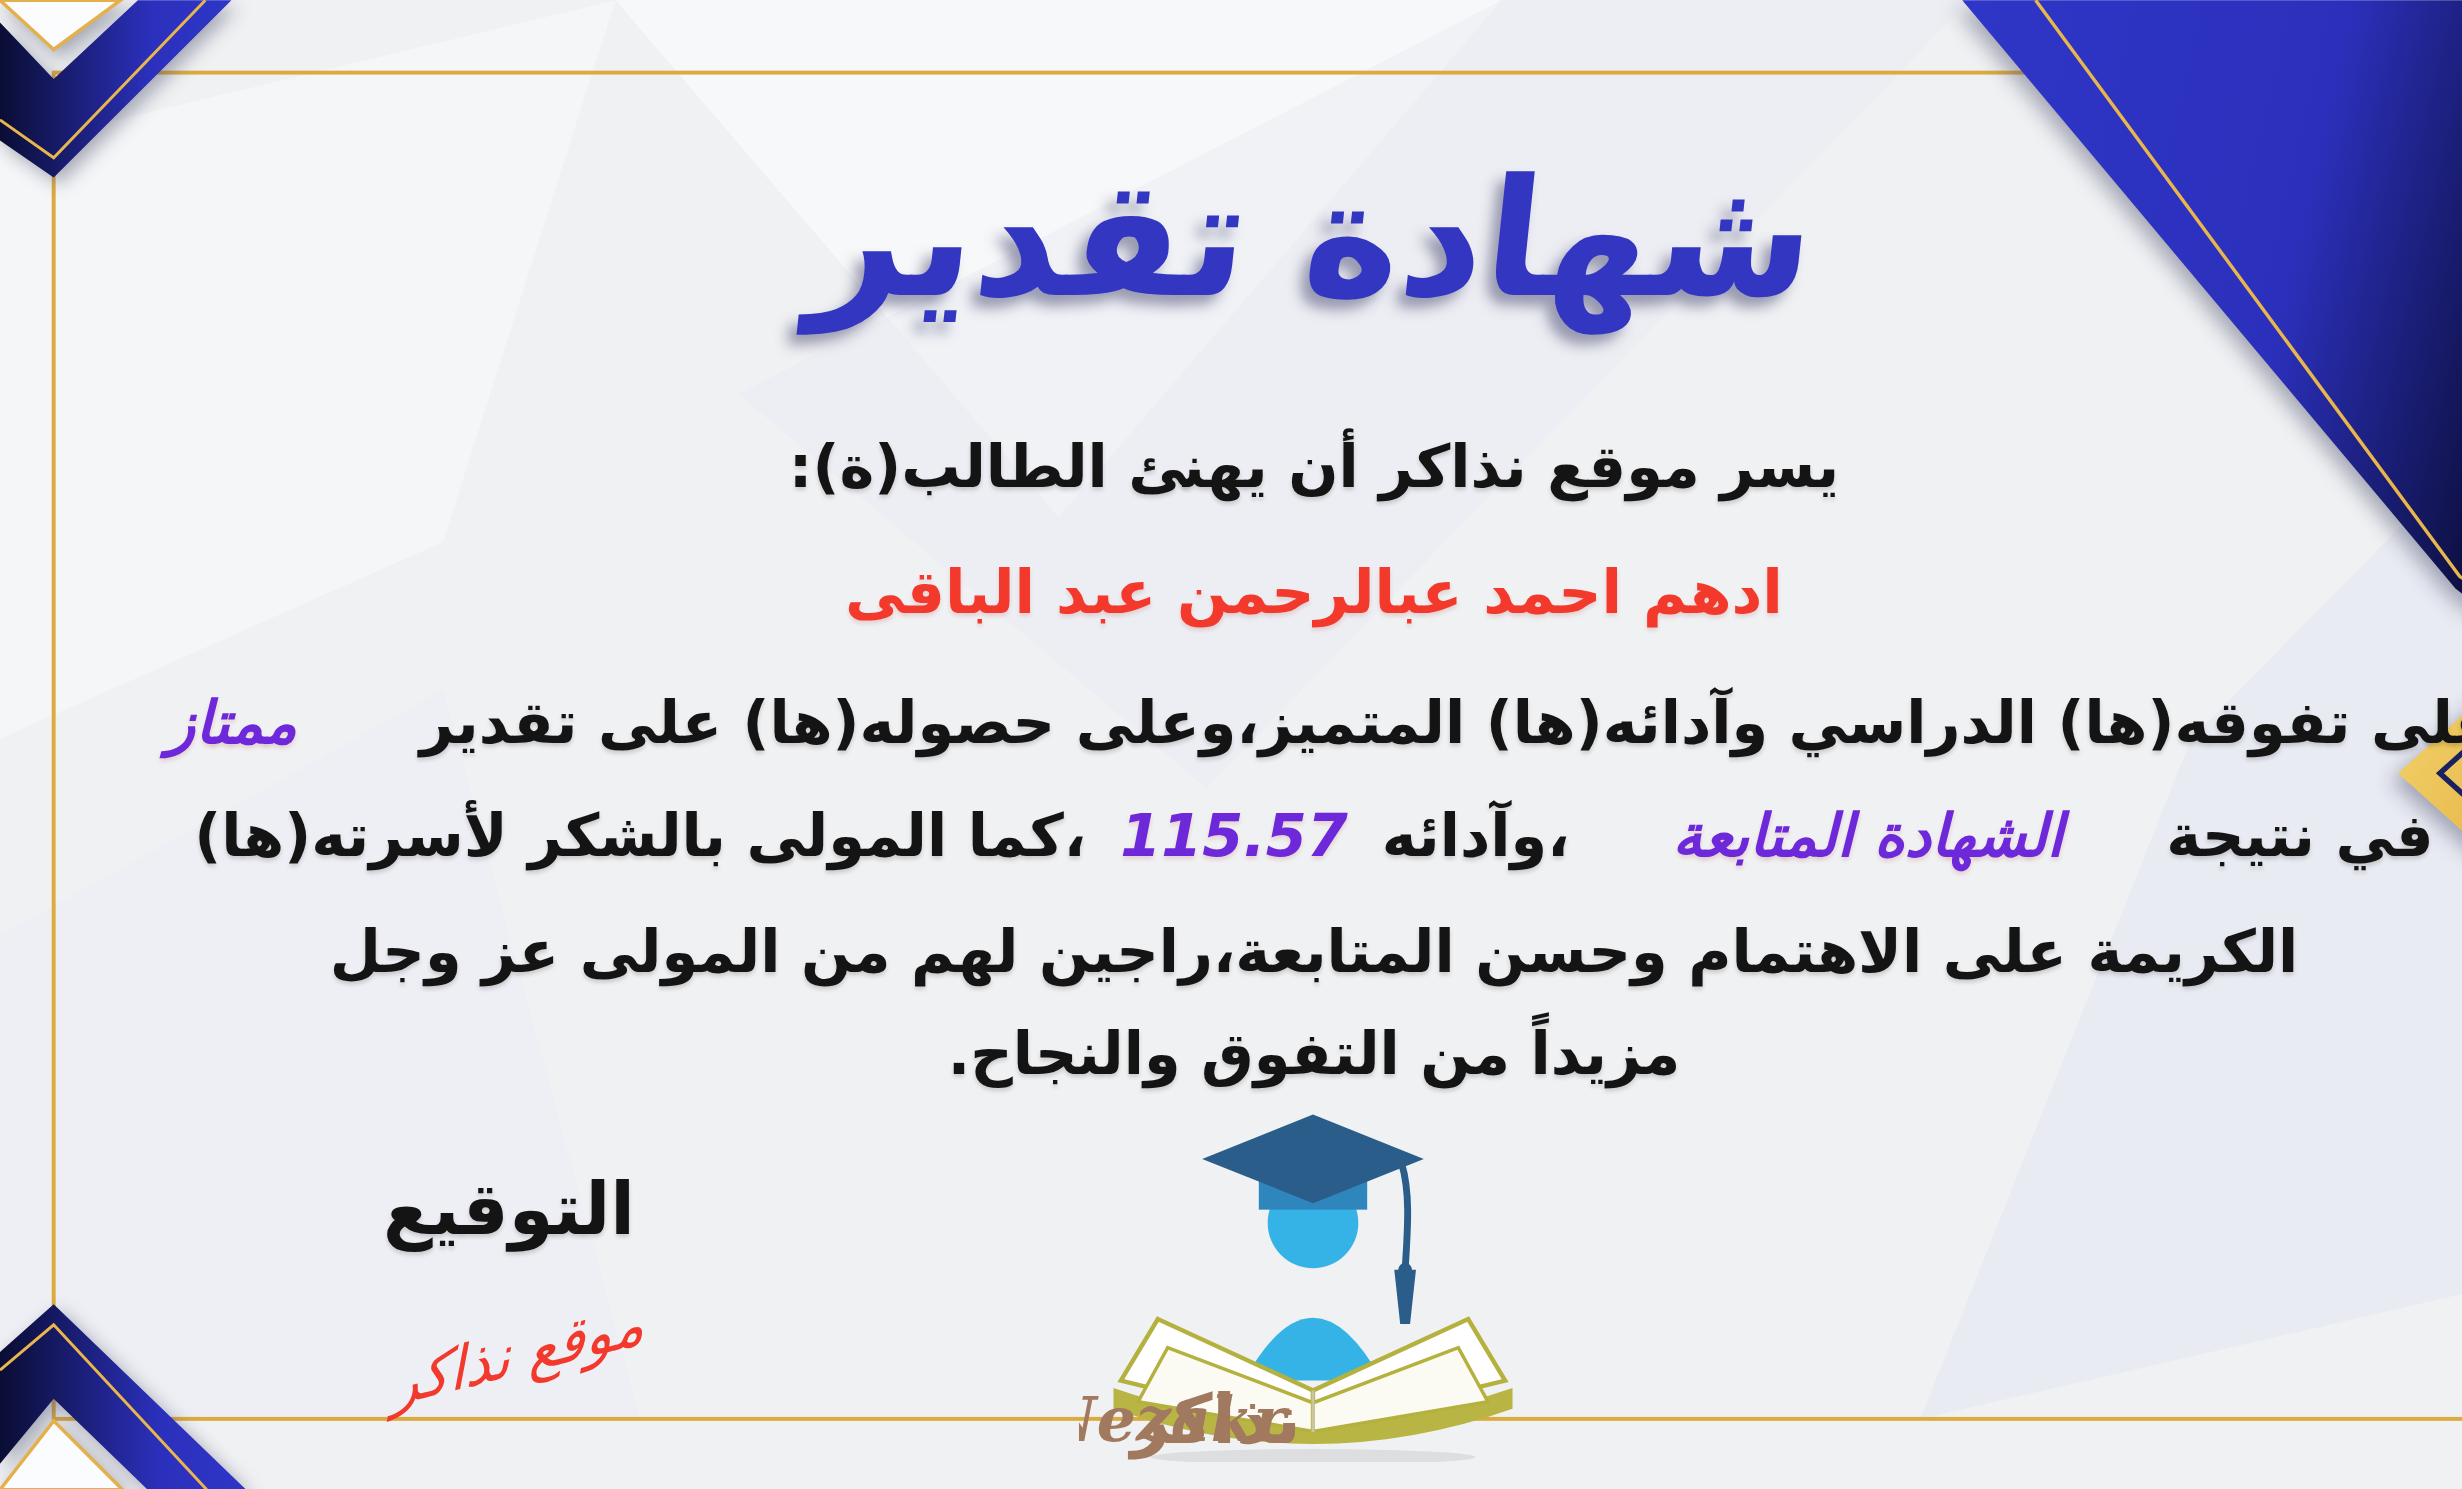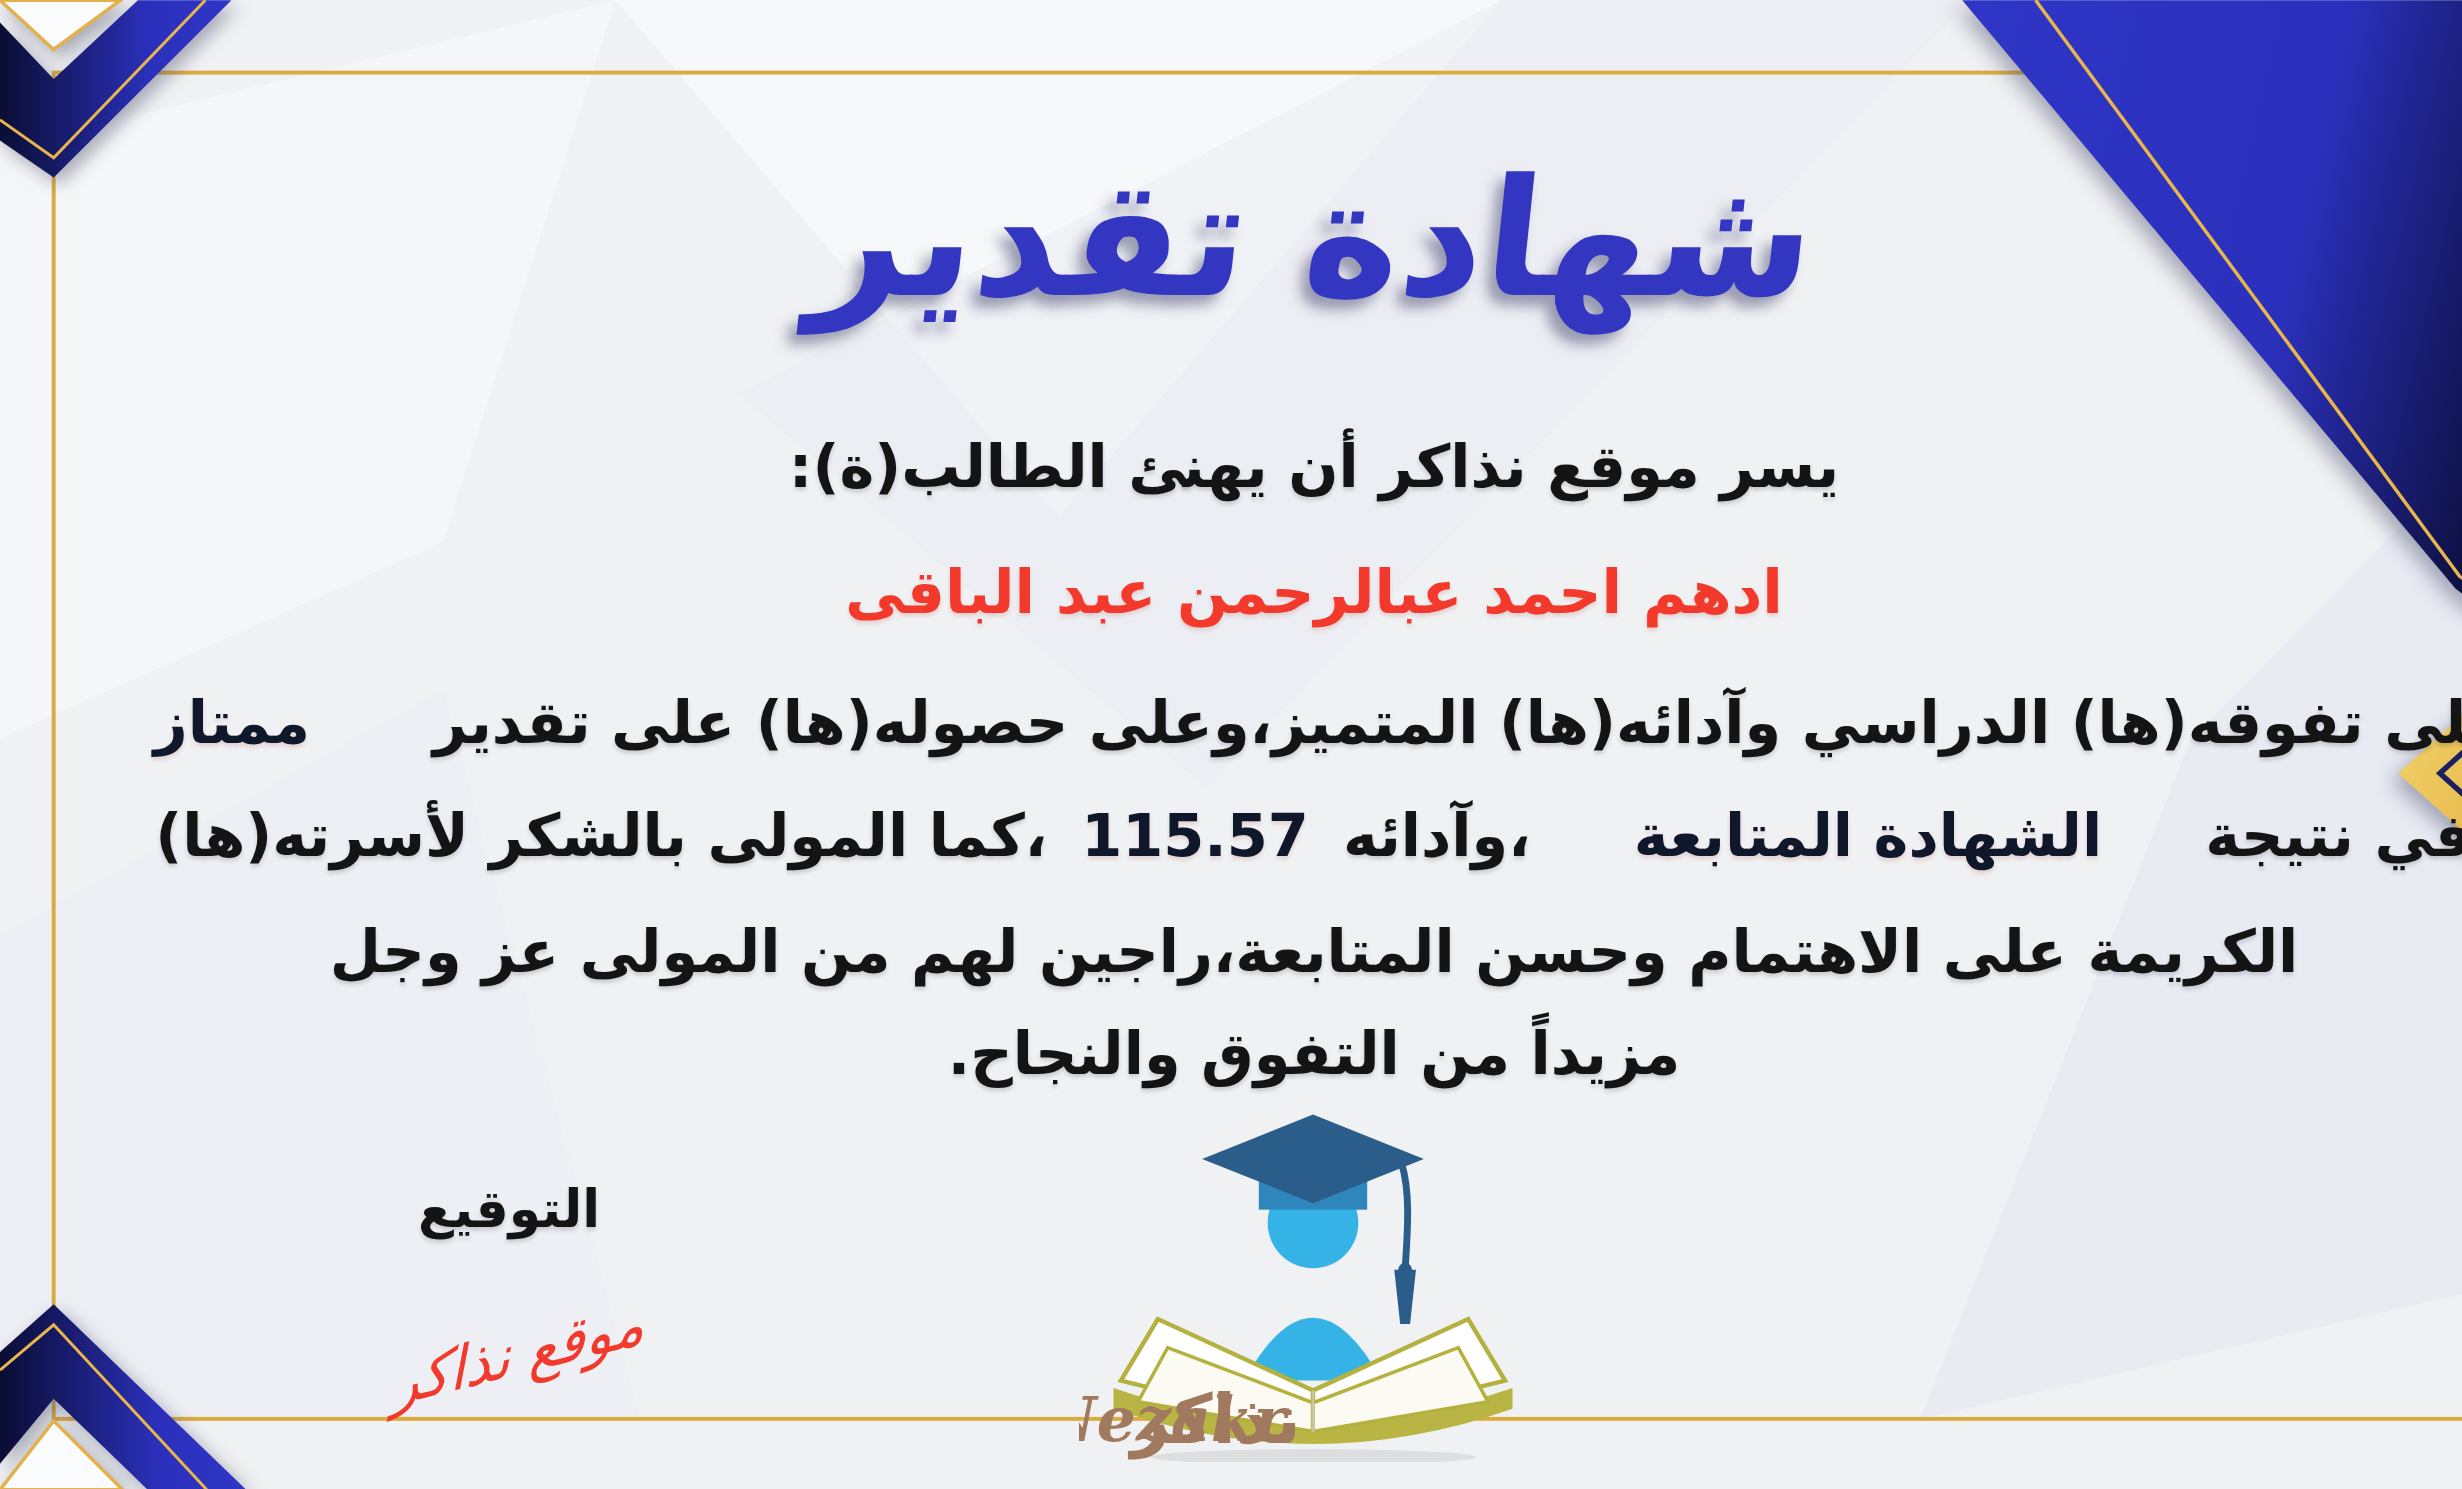--- a/index.html
+++ b/index.html
@@ -26,28 +26,28 @@
     transform:skewX(-6deg);
     text-shadow:-7.9px 9.8px 12.8px rgba(65,68,110,0.5);
     white-space:nowrap;
   }
   .intro{top:418px;height:98px;line-height:98px;font-size:59px;}
   .name {top:543px;height:98px;line-height:98px;font-size:60px;color:#f2392c;text-shadow:0 3.4px 4.4px rgba(160,30,20,0.15);}
   .l3   {top:674px;height:98px;line-height:98px;font-size:59px;}
   .l4   {top:787px;height:98px;line-height:98px;font-size:59px;}
   .l5   {top:903px;height:98px;line-height:98px;font-size:59px;}
   .l6   {top:1005px;height:98px;line-height:98px;font-size:59px;}
-  .red{color:#0f172a;text-shadow:0 3.4px 4.4px rgba(160,30,20,0.15);}
+  .red{color:#6d28d9;text-shadow:0 3.4px 4.4px rgba(160,30,20,0.15);font-style:italic;}
   .grade-gap{margin:0 123px 0 34px;display:inline-block;}
   .exam-gap{margin:0 103px;display:inline-block;}
   .score-gap{margin:0 34px;display:inline-block;}
   .sig-label{
     position:absolute;left:312px;top:1160px;width:394px;height:98px;
     line-height:98px;text-align:center;direction:rtl;
-    font-size:52px;font-weight:700;color:#141414;
+    font-size:72px;font-weight:700;color:#141414;
     text-shadow:0 3.4px 4.4px rgba(0,0,0,0.16);
     white-space:nowrap;
   }
   .sig-script{
     position:absolute;left:340px;top:1290px;width:355px;height:128px;
     line-height:128px;text-align:center;direction:rtl;
     font-size:58px;font-style:italic;font-weight:400;color:#f2392c;
     transform:rotate(-14deg) skewX(-12deg);
     white-space:nowrap;
   }

